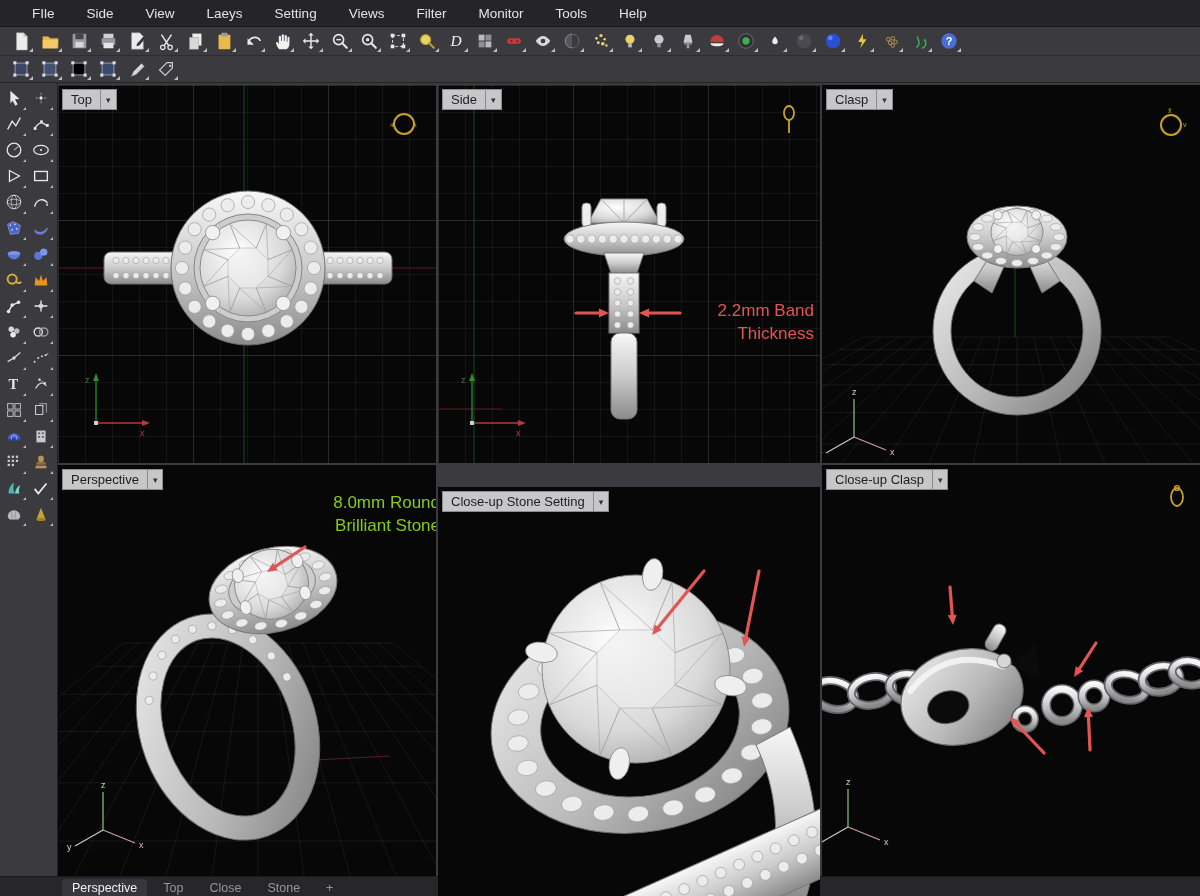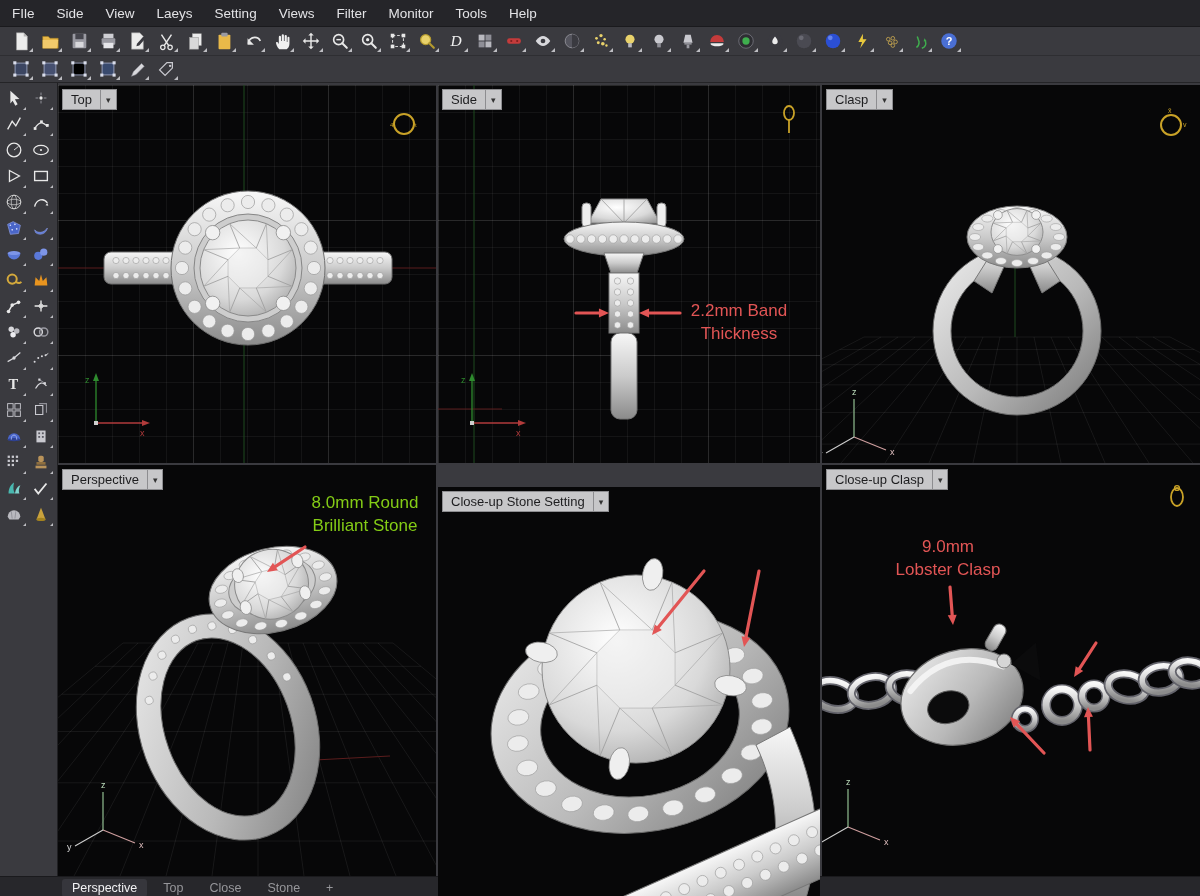--- a/index.html
+++ b/index.html
@@ -1,20 +1,20 @@
 <!DOCTYPE html>
 <html><head>
 <meta charset="utf-8">
 <style>
   html,body{margin:0;padding:0;background:#141416;}
   .app{position:relative;width:1200px;height:896px;background:#2a2a2e;overflow:hidden;
        font-family:"Liberation Sans",sans-serif;-webkit-font-smoothing:antialiased;}
   
   .menubar{height:26px;background:#252529;border-bottom:1px solid #1a1a1d;
-           display:flex;align-items:center;padding-left:2px;gap:2px;}
+           display:flex;align-items:center;padding-left:22px;gap:12px;}
   .menu-item{color:#e3e3e6;font-size:13.5px;padding:3px 10px;cursor:default;}
   .toolbar{background:#3a3a3f;display:flex;align-items:center;padding-left:8px;gap:3px;}
   .toolbar.row1{height:28px;border-bottom:1px solid #2e2e32;}
   .toolbar.row2{height:26px;border-bottom:1px solid #242427;}
   .tbtn{position:relative;width:26px;height:24px;display:flex;align-items:center;justify-content:center;}
   .tbtn svg{width:20px;height:20px;}
   .tbtn::after{content:"";position:absolute;right:1px;bottom:1px;
                border-left:4px solid transparent;border-bottom:4px solid #bdbdc2;}
   .body{display:flex;height:793px;}
   .sidebar{width:55px;background:#3a3a3f;border-right:1px solid #202023;
@@ -37,21 +37,21 @@
   .vp-side {left:380px;top:2px;  width:382px;height:378px;}
   .vp-bottom{left:764px;top:2px; width:381px;height:378px;}
   .vp-persp{left:0;   top:382px;width:378px;height:411px;}
   .vp-stone{left:380px;top:404px;width:382px;height:411px;}
   .vp-clasp{left:764px;top:382px;width:381px;height:411px;}
   .vp svg.model{position:absolute;left:0;top:0;}
   .vplabel{position:absolute;top:4px;left:4px;display:flex;z-index:6;font-size:13px;color:#1d1d1f;}
   .vplabel .lab{background:#c7c7c9;padding:2px 8px;border:1px solid #8d8d90;border-right:none;}
   .vplabel .dd{background:#c7c7c9;border:1px solid #8d8d90;padding:0 5px;font-size:9px;
                display:flex;align-items:center;color:#333;}
-  .anno{position:absolute;z-index:5;font-size:17px;line-height:1.38;text-align:center;
+  .anno{position:absolute;z-index:5;font-size:17px;line-height:1.38;text-align:right;
         white-space:pre-line;color:#e25555;}
   .compass{position:absolute;z-index:5;}
   
   .tabbar{height:22px;background:#27272b;border-top:1px solid #1a1a1d;
           display:flex;align-items:center;gap:6px;padding-left:62px;}
   .tab{color:#96969a;font-size:12.5px;padding:2px 10px;}
   .tab.active{color:#f1f1f3;background:#36363c;border-radius:3px;}
 </style>
 </head>
 <body>
@@ -1130,22 +1130,20 @@
             <text x="62" y="380" fill="#e0bfbf" font-size="9">x</text>
           </svg>
         <div class="vplabel">
           <span class="lab">Close-up Clasp</span>
           <span class="dd">▾</span>
         </div>
         <svg class="compass" style="right:16px;top:18px" width="20" height="36" viewBox="0 0 20 36">
           <ellipse cx="10" cy="14" rx="6" ry="9" fill="none" stroke="#c9a227" stroke-width="1.8"></ellipse>
           <circle cx="10" cy="5" r="2.4" fill="none" stroke="#c9a227" stroke-width="1.4"></circle>
         </svg>
-        <div class="anno" style="left: 51px; top: 70px; width: 150px; color: rgb(226, 85, 85);">9.0mm
-Lobster Clasp</div>
       </div>
 
     </div>
   </div>
 
   <div class="tabbar" id="tabbar">
       <span class="tab active">Perspective</span>
       <span class="tab">Top</span>
       <span class="tab">Close</span>
       <span class="tab">Stone</span>

